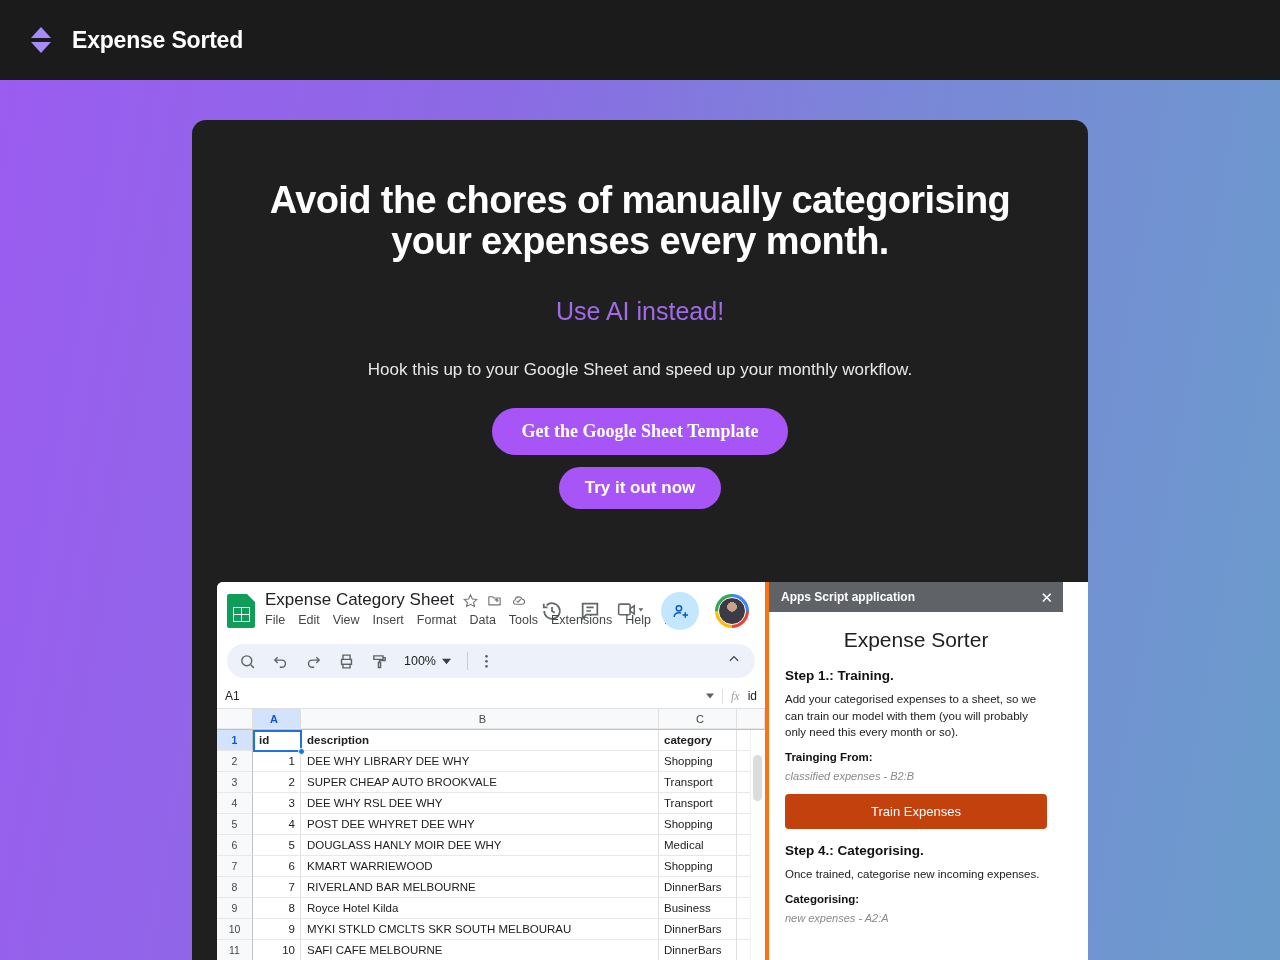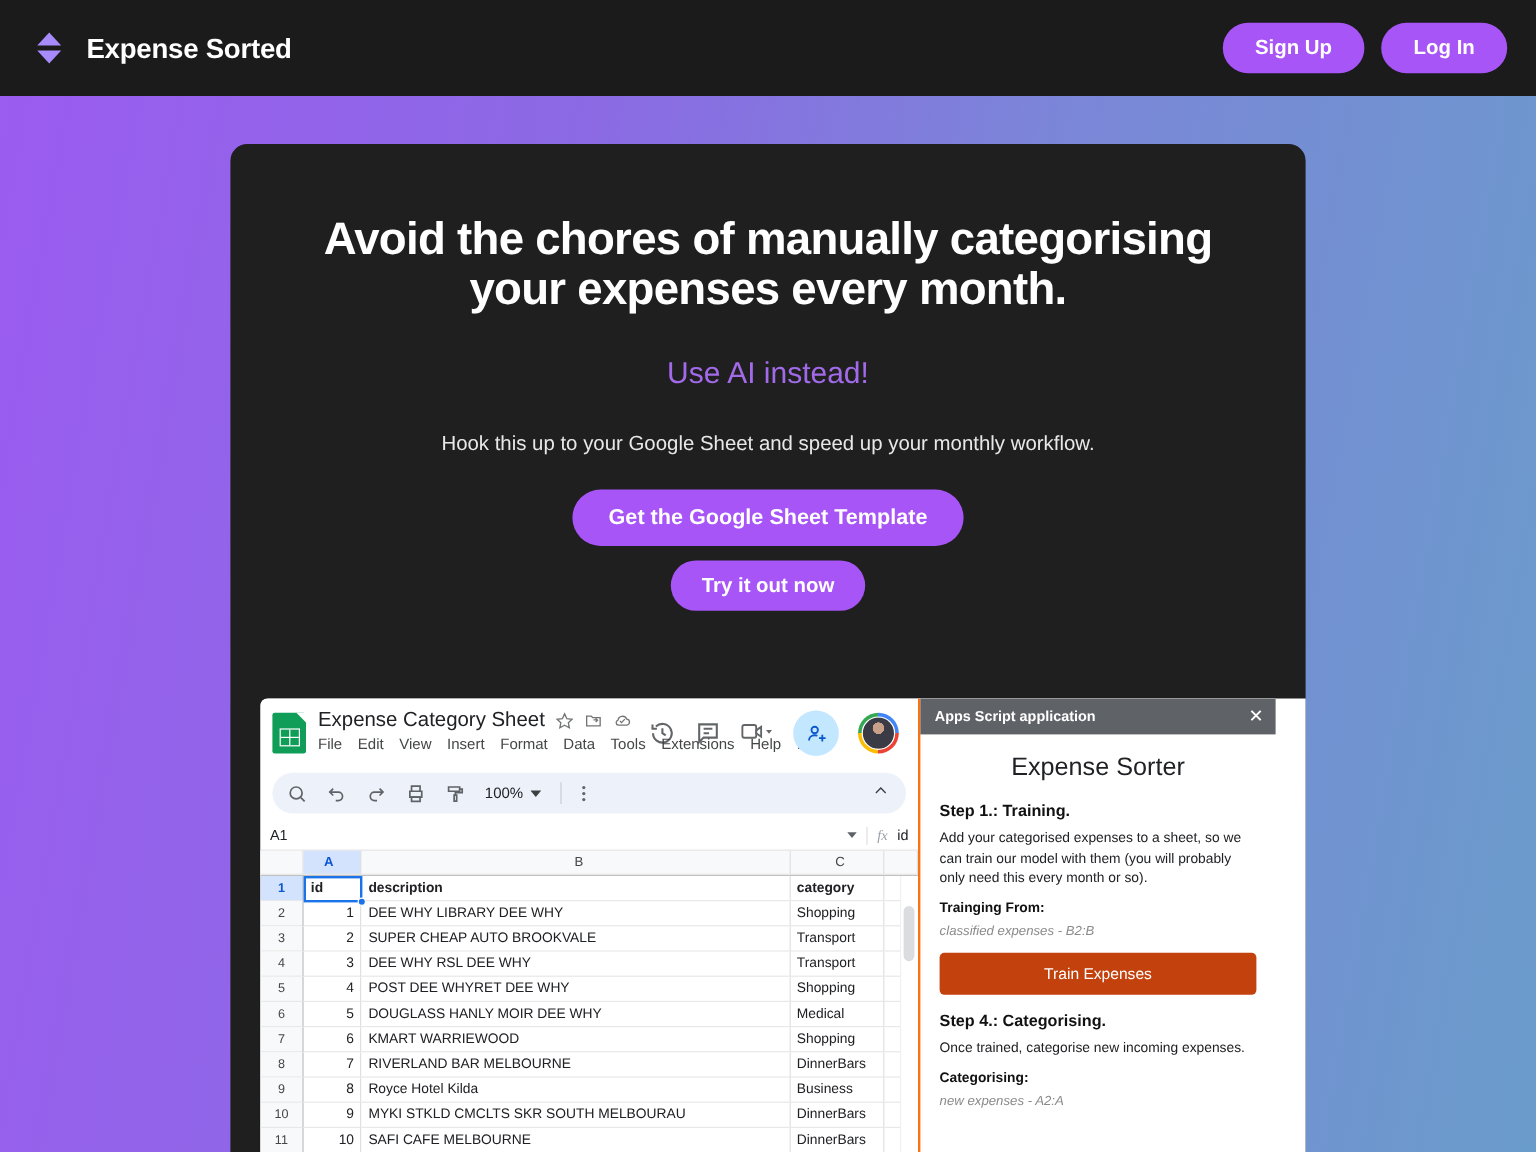--- a/index.html
+++ b/index.html
@@ -59,41 +59,41 @@
     color: #a16ae8; font-size: 25px; font-weight: 400;
     text-align: center; margin-top: 36px;
   }
   .hero-desc {
     color: #e8e8e8; font-size: 17px; font-weight: 400;
     text-align: center; margin-top: 34px;
   }
   .cta-wrap { display: flex; flex-direction: column; align-items: center; margin-top: 28px; gap: 12px; }
   .cta-primary {
     background: #a855f7; color: #ffffff; border: none;
-    border-radius: 999px; font-family: Liberation Sans, sans-serif;
+    border-radius: 999px; font-family: Liberation Serif, serif;
     font-size: 18px; font-weight: 700; padding: 13px 30px; cursor: pointer;
   }
   .cta-secondary {
     background: #a855f7; color: #ffffff; border: none;
     border-radius: 999px; font-family: "Liberation Sans", sans-serif;
     font-size: 17px; font-weight: 700; padding: 11px 26px; cursor: pointer;
   }
 
   
   .sheets-shot {
     position: absolute; top: 462px; left: 25px;
     width: 880px; height: 378px;
     background: #ffffff;
     border-radius: 6px 6px 0 0;
     overflow: hidden;
     display: flex;
     box-shadow: 0 0 0 1px rgba(0,0,0,0.06);
   }
   .sheets-left { width: 548px; background: #ffffff; position: relative; }
-  .sheets-right { width: 298px; background: #ffffff; border-left: 2px solid #f97316; }
+  .sheets-right { width: 298px; background: #ffffff; border-left: 4px solid #f97316; }
 
   
   .gs-header { display: flex; padding: 8px 10px 0 10px; height: 58px; }
   .gs-logo {
     width: 28px; height: 34px; background: #0f9d58; border-radius: 2px;
     position: relative; flex: none; margin-top: 4px;
   }
   .gs-logo::before {
     content: ""; position: absolute; right: 0; top: 0;
     border-width: 0 8px 8px 0; border-style: solid;
@@ -231,24 +231,20 @@
   <div class="brand">
     <span class="brand-logo">
       <svg width="34" height="34" viewBox="0 0 34 34">
         <polygon points="17,4 27,15 7,15" fill="#a78bfa"></polygon>
         <polygon points="17,30 27,19 7,19" fill="#a78bfa"></polygon>
       </svg>
     </span>
     <span class="brand-title">Expense Sorted</span>
   </div>
   <div class="nav-spacer"></div>
-  <div class="nav-actions">
-    <button class="nav-btn">Sign Up</button>
-    <button class="nav-btn">Log In</button>
-  </div>
 </div>
 
 <div class="hero-bg"></div>
 
 <div class="hero-card">
   <h1 class="hero-h1">Avoid the chores of manually categorising your expenses every month.</h1>
   <div class="hero-sub">Use AI instead!</div>
   <div class="hero-desc">Hook this up to your Google Sheet and speed up your monthly workflow.</div>
   <div class="cta-wrap">
     <button class="cta-primary">Get the Google Sheet Template</button>

